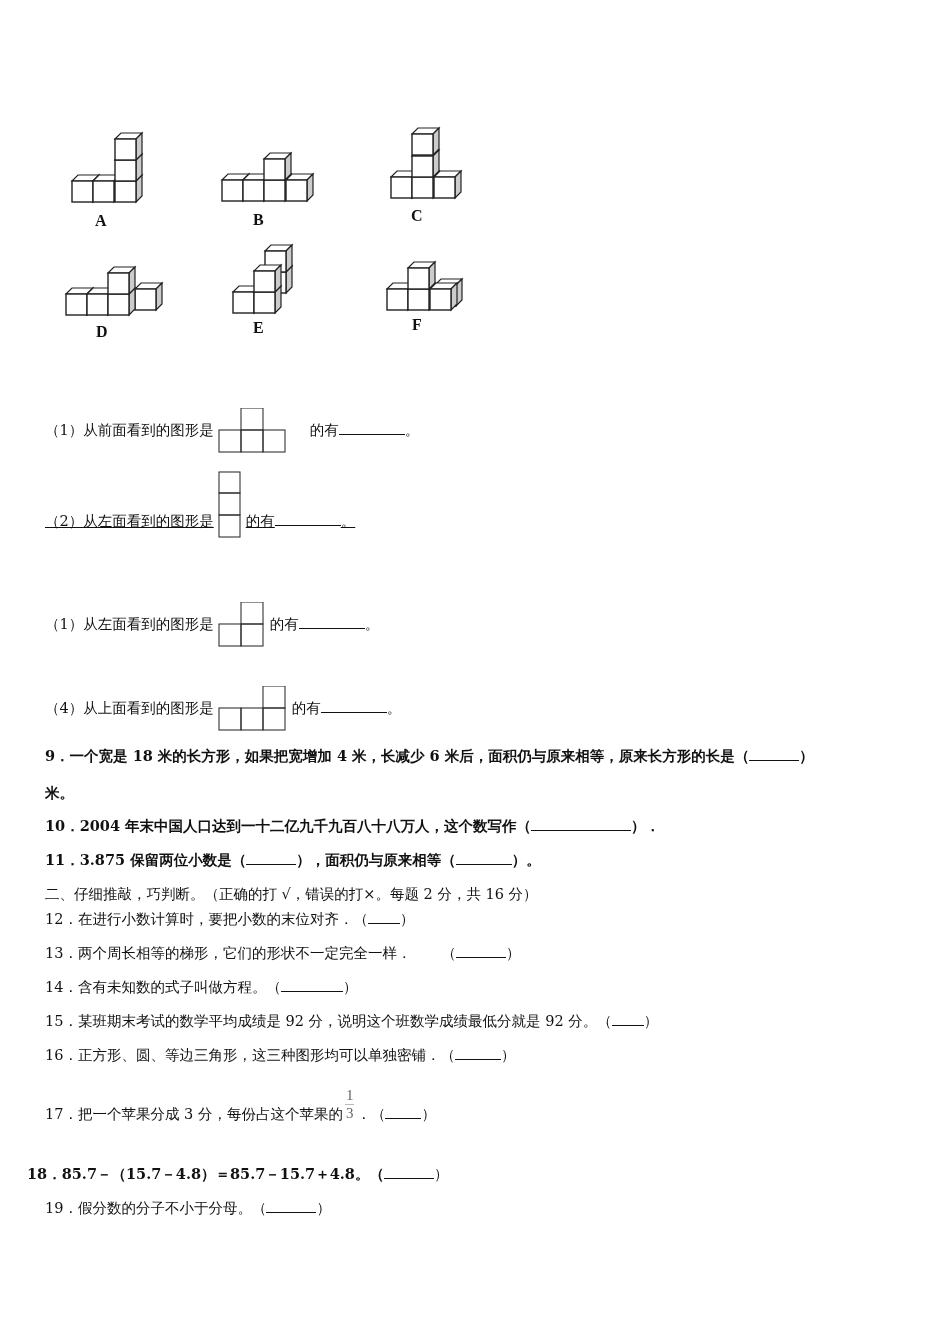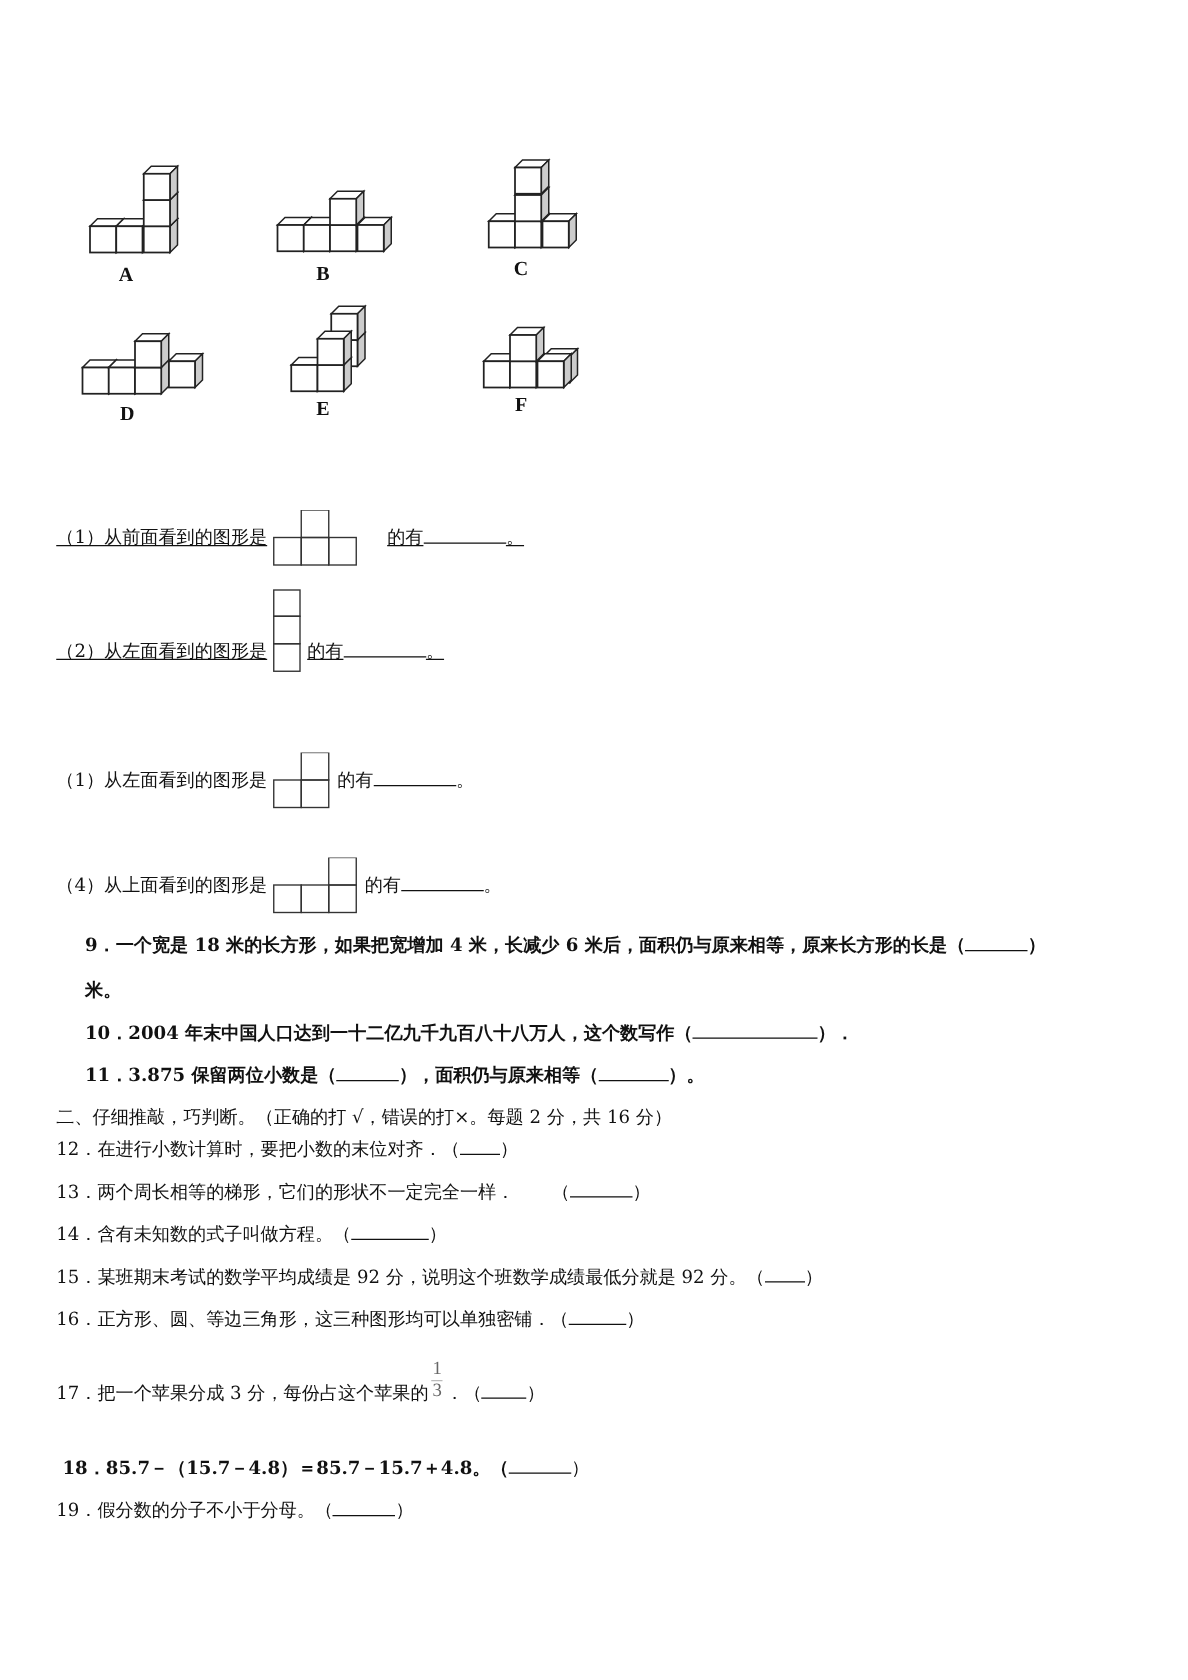--- a/index.html
+++ b/index.html
@@ -1,21 +1,21 @@
 <!DOCTYPE html>
 <html><head>
 <meta charset="utf-8">
 <style>
   html, body { margin: 0; padding: 0; background: #ffffff; }
   body { width: 950px; height: 1344px; position: relative; overflow: hidden;
          font-family: "DejaVu Serif", "Liberation Serif", serif; color: #111; }
   .fig { position: absolute; }
   .fig-label { position: absolute; font-family: "Liberation Serif", serif; font-weight: bold; font-size: 16px; color: #111; }
   .line { position: absolute; font-size: 14.5px; white-space: nowrap; line-height: 20px; }
-  .line b, .bold { font-weight: bold; margin-left: 23px; }
+  .line b, .bold { font-weight: bold; }
   .blank { display: inline-block; border-bottom: 1px solid #111; height: 14px; vertical-align: baseline; }
   .view { display: inline-block; vertical-align: middle; margin: 0 4px; }
   .frac { display: inline-block; vertical-align: middle; text-align: center; font-family: "Liberation Serif", serif; color: #666; font-size: 15px; line-height: 17px; margin: 0 2px; }
   .frac .num { display: block; border-bottom: 1px solid #bbb; padding: 0 1px; }
   .frac .den { display: block; }
 </style>
 </head>
 <body>
 
 <svg class="fig" width="950" height="360" style="left:0;top:0;">
@@ -77,21 +77,21 @@
   </g>
 </svg>
 
 <div class="fig-label" style="left:95px;top:212px;">A</div>
 <div class="fig-label" style="left:253px;top:211px;">B</div>
 <div class="fig-label" style="left:411px;top:207px;">C</div>
 <div class="fig-label" style="left:96px;top:323px;">D</div>
 <div class="fig-label" style="left:253px;top:319px;">E</div>
 <div class="fig-label" style="left:412px;top:316px;">F</div>
 
-<div class="line" style="left:45px;top:408px;text-decoration:underline;">
+<div class="line" style="left:45px;top:408px;">
   <span>（1）从前面看到的图形是</span><svg class="view" width="70" height="46" viewBox="0 0 70 46">
       <g fill="none" stroke="#333" stroke-width="1.1">
         <rect x="1" y="22" width="22" height="22"></rect>
         <rect x="23" y="22" width="22" height="22"></rect>
         <rect x="45" y="22" width="22" height="22"></rect>
         <rect x="23" y="0" width="22" height="22"></rect>
       </g>
     </svg><span style="display:inline-block;width:18px"></span><span>的有</span><span class="blank" style="width:66px"></span><span>。</span>
 </div>
 

